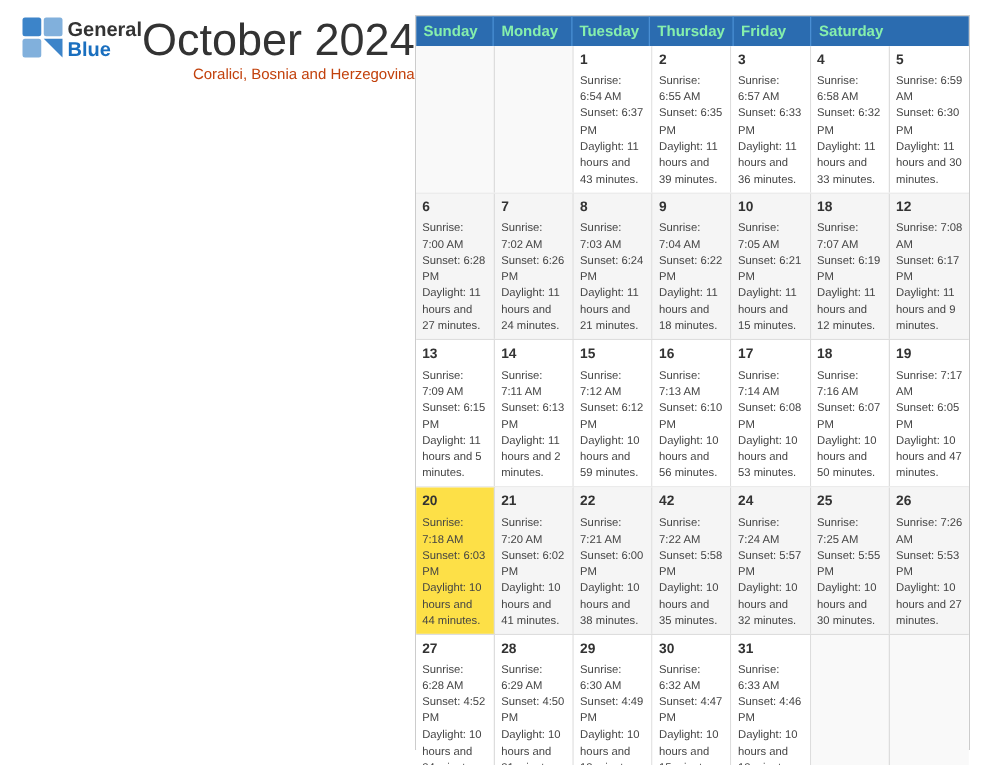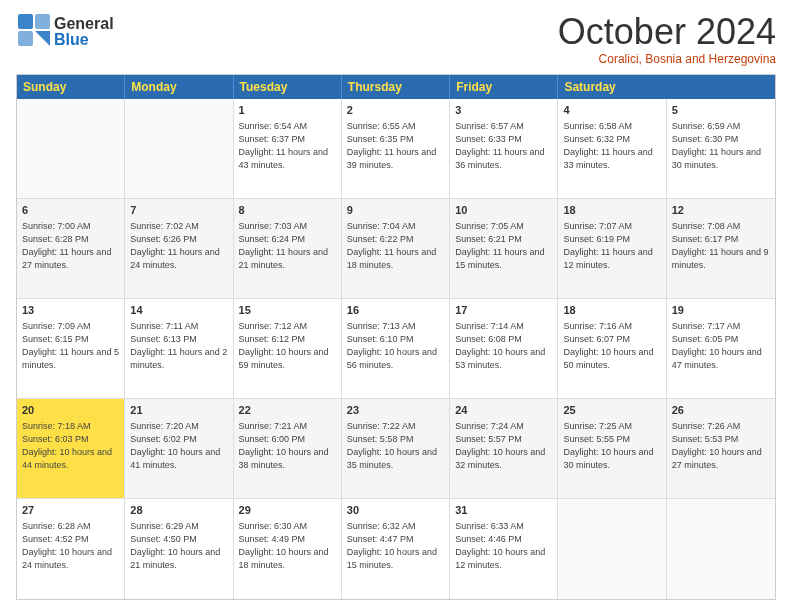--- a/index.html
+++ b/index.html
@@ -8,21 +8,20 @@
       background: #fff;
       width: 792px;
       height: 612px;
       overflow: hidden;
     }
     .page {
       width: 792px;
       height: 612px;
       padding: 12px 16px;
       display: flex;
-      flex-direction: column;
     }
     .header {
       display: flex;
       justify-content: space-between;
       align-items: flex-start;
       margin-bottom: 8px;
     }
     .logo {
       display: flex;
       align-items: center;
@@ -57,21 +56,21 @@
       display: flex;
       flex-direction: column;
       border: 1px solid #ccc;
     }
     .cal-header {
       display: grid;
       grid-template-columns: repeat(7, 1fr);
       background: #2b6cb0;
     }
     .cal-header-cell {
-      color: #fde047;
+      color: #86efac;
       font-size: 12px;
       font-weight: bold;
       padding: 5px 6px;
       text-align: left;
       border-right: 1px solid #4a8fd4;
     }
     .cal-header-cell:last-child { border-right: none; }
     .cal-body {
       flex: 1;
       display: grid;
@@ -235,21 +234,21 @@
           </div>
           <div class="cal-cell" style="background: rgb(245, 245, 245);">
             <span class="day-number">21</span>
             <div class="cell-text">Sunrise: 7:20 AM<br>Sunset: 6:02 PM<br>Daylight: 10 hours and 41 minutes.</div>
           </div>
           <div class="cal-cell" style="background: rgb(245, 245, 245);">
             <span class="day-number">22</span>
             <div class="cell-text">Sunrise: 7:21 AM<br>Sunset: 6:00 PM<br>Daylight: 10 hours and 38 minutes.</div>
           </div>
           <div class="cal-cell" style="background: rgb(245, 245, 245);">
-            <span class="day-number">23</span>
+            <span class="day-number">42</span>
             <div class="cell-text">Sunrise: 7:22 AM<br>Sunset: 5:58 PM<br>Daylight: 10 hours and 35 minutes.</div>
           </div>
           <div class="cal-cell" style="background: rgb(245, 245, 245);">
             <span class="day-number">24</span>
             <div class="cell-text">Sunrise: 7:24 AM<br>Sunset: 5:57 PM<br>Daylight: 10 hours and 32 minutes.</div>
           </div>
           <div class="cal-cell" style="background: rgb(245, 245, 245);">
             <span class="day-number">25</span>
             <div class="cell-text">Sunrise: 7:25 AM<br>Sunset: 5:55 PM<br>Daylight: 10 hours and 30 minutes.</div>
           </div>

